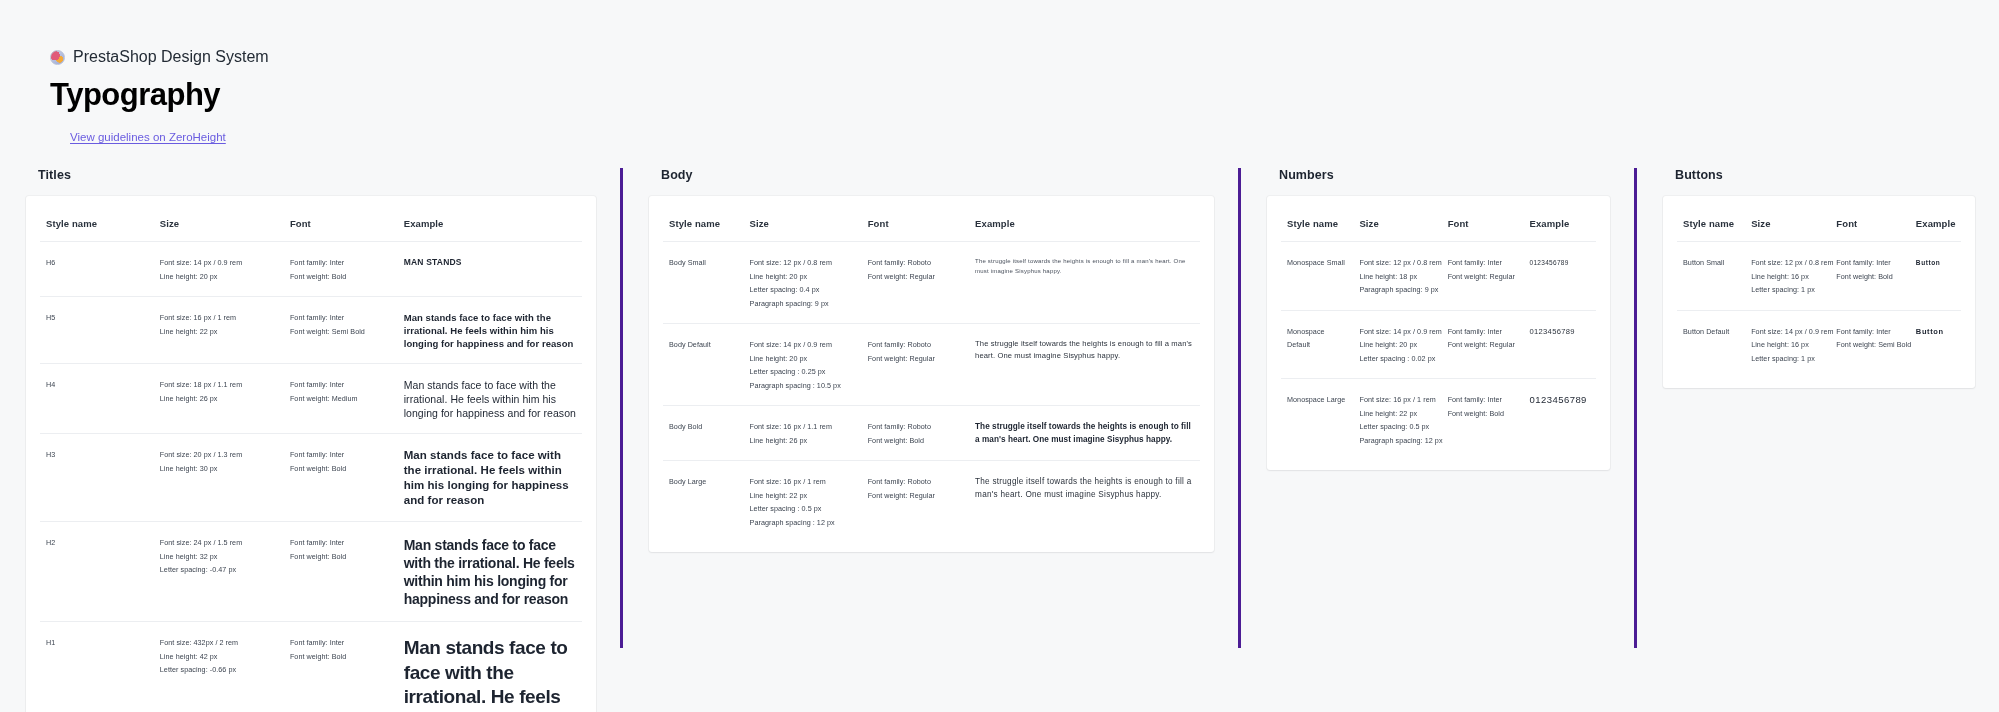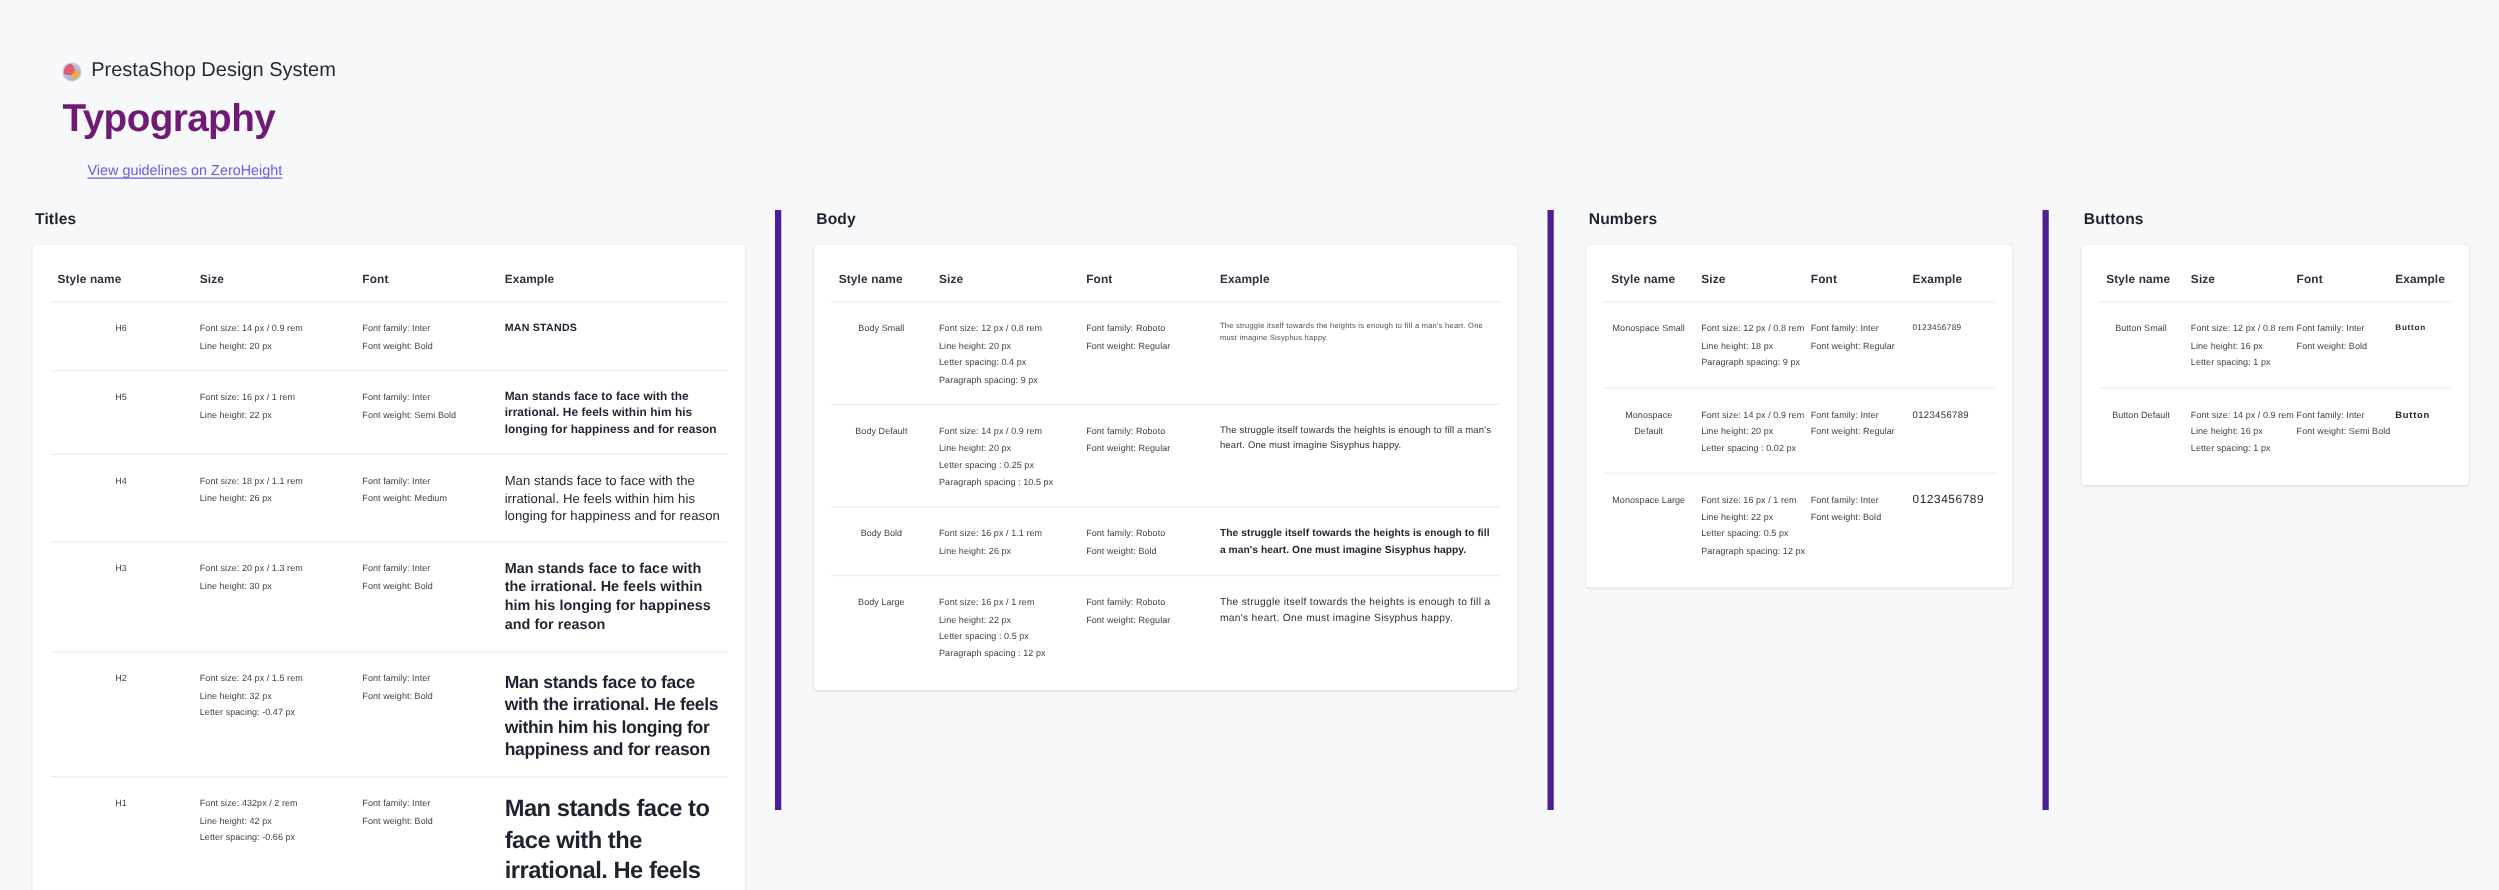--- a/index.html
+++ b/index.html
@@ -24,47 +24,47 @@
       radial-gradient(circle at 30% 35%, #e05a7a 0 38%, transparent 39%),
       radial-gradient(circle at 66% 62%, #f4a93a 0 30%, transparent 31%),
       linear-gradient(140deg, #cfd6ea 0%, #9aa7d4 100%);
     border: 1px solid #b9c1d6;
     flex: none;
   }
 
   h1.page-title {
     position: absolute; left: 50px; top: 76px;
     margin: 0; font-size: 31px; line-height: 38px;
-    font-weight: 700; letter-spacing: -0.5px; color: #701a75;
+    font-weight: 700; letter-spacing: -0.5px; color: #000000;
   }
   .guidelines-link {
     position: absolute; left: 50px; top: 131px;
     font-size: 11.5px; color: #6a5ce0;
     text-decoration: underline; text-underline-offset: 2px;
     cursor: pointer;
     margin-left: 20px;
   }
 
   
   .columns {
     position: absolute; left: 0; top: 168px; right: 0;
     display: flex; align-items: flex-start;
   }
   .col { padding: 0 0 0 0; position: relative; }
-  .col + .col { border-left: 5px solid #4c1d95; }
+  .col + .col { border-left: 3px solid #4c1d95; }
   .col-inner { padding: 0 24px 0 26px; }
   .col-titles  { width: 620px; }
   .col-body    { width: 618px; }
   .col-numbers { width: 396px; }
   .col-buttons { width: 365px; }
   .col-divider-tall { min-height: 480px; }
 
   .section-label {
     font-size: 12.5px; font-weight: 700; color: #1d2430;
-    margin: 0 0 14px 2px; letter-spacing: .1px;
+    margin: 0 0 14px 12px; letter-spacing: .1px;
   }
 
   .card {
     background: #ffffff;
     border-radius: 3px;
     box-shadow: 0 1px 2px rgba(16,24,40,.06), 0 0 0 1px rgba(16,24,40,.035);
     padding: 6px 14px 10px 14px;
   }
 
   table.type-table { width: 100%; border-collapse: collapse; table-layout: fixed; }
@@ -73,21 +73,21 @@
     padding: 16px 6px 12px 6px; border-bottom: 1px solid #eceef1;
     letter-spacing: .1px; vertical-align: bottom;
   }
   table.type-table td {
     font-size: 7.2px; color: #3c4插; color: #3c4450;
     padding: 14px 6px 13px 6px;
     border-bottom: 1px solid #eceef1; vertical-align: top;
     line-height: 13.5px; letter-spacing: .05px;
   }
   table.type-table tr:last-child td { border-bottom: none; }
-  .cell-name { color: #323a45; text-align: center; }
+  .cell-name { color: #323a45; }
   .spec-line { display: block; white-space: nowrap; }
 
   
   .tt-titles col.c1 { width: 21%; } .tt-titles col.c2 { width: 24%; }
   .tt-titles col.c3 { width: 21%; } .tt-titles col.c4 { width: 34%; }
   .tt-body col.c1 { width: 15%; } .tt-body col.c2 { width: 22%; }
   .tt-body col.c3 { width: 20%; } .tt-body col.c4 { width: 43%; }
   .tt-num col.c1 { width: 23%; } .tt-num col.c2 { width: 28%; }
   .tt-num col.c3 { width: 26%; } .tt-num col.c4 { width: 23%; }
   .tt-btn col.c1 { width: 24%; } .tt-btn col.c2 { width: 30%; }

